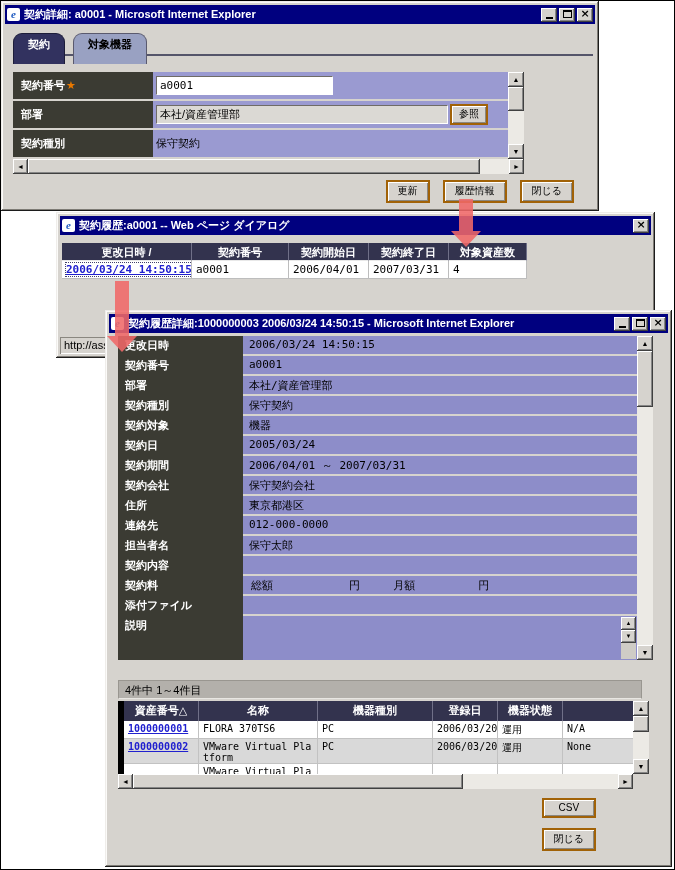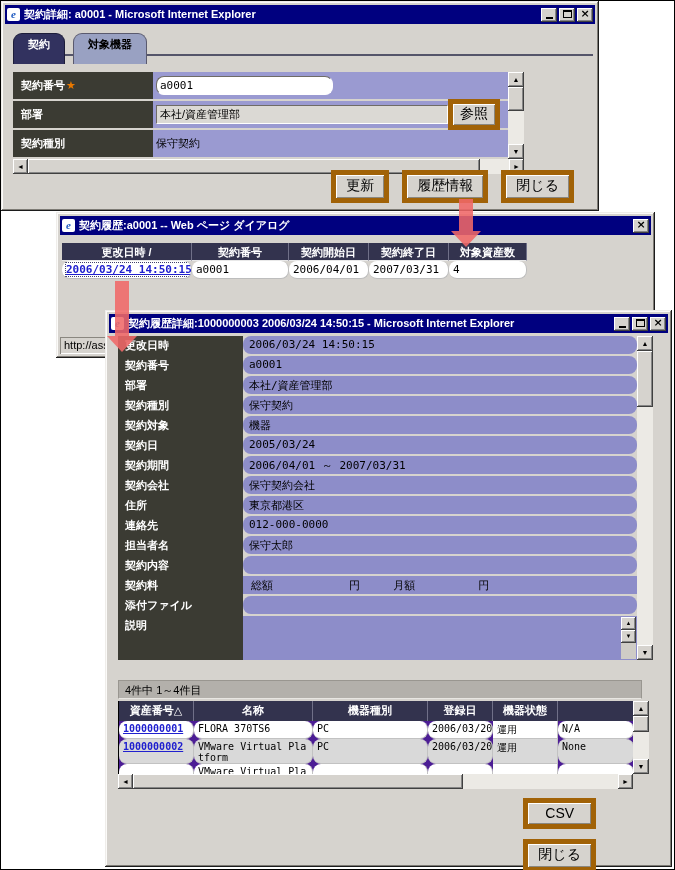--- a/index.html
+++ b/index.html
@@ -1,38 +1,38 @@
 <!DOCTYPE html>
 <html><head>
 <meta charset="utf-8">
 <style>
   html,body{margin:0;padding:0;background:#fff;}
   *{box-sizing:border-box;}
   #canvas{position:relative;width:675px;height:870px;background:#fff;overflow:hidden;
     box-shadow:inset 0 0 0 1px #000;
     font-family:"Liberation Sans","DejaVu Sans",sans-serif;font-size:11px;color:#000;}
-  .mono{font-family:"DejaVu Sans Mono","Liberation Mono",monospace;border-radius:8px;}
+  .mono{font-family:"DejaVu Sans Mono","Liberation Mono",monospace;}
 
   
   .window{position:absolute;background:#d6d3ce;padding:4px;
     box-shadow:inset -1px -1px #1c1c1c, inset 1px 1px #efedea, inset -2px -2px #7e7b75, inset 2px 2px #fbfaf8;}
   .titlebar{height:19px;background:#00007f;display:flex;align-items:center;gap:4px;padding:0 2px;}
   .titlebar .title{color:#fff;font-weight:bold;font-size:11px;white-space:nowrap;overflow:hidden;flex:1;}
   .ie-icon{width:13px;height:13px;background:#fff;border-radius:2px;flex:none;
     color:#1d59c0;font:bold italic 11px/12px "Liberation Serif","DejaVu Serif",serif;text-align:center;}
   .tb-btns{display:flex;gap:2px;flex:none;}
   .tb-btn{width:16px;height:14px;background:#d6d3ce;text-align:center;cursor:default;
     box-shadow:inset -1px -1px #404040, inset 1px 1px #fff, inset -2px -2px #868686;
     font:bold 11px/12px "DejaVu Sans",sans-serif;}
   .glyph-min{display:block;width:7px;height:2px;background:#000;margin:9px auto 0;}
   .glyph-max{display:block;width:9px;height:8px;border:1px solid #000;border-top-width:2px;margin:2px auto 0;}
 
   
-  .btn{display:inline-block;background:#d6d3ce;border:5px solid #a16207;padding:2px 10px 3px;
-    box-shadow:inset 1px 1px #fff, inset -1px -1px #8a8780;font-size:14px;white-space:nowrap;cursor:default;}
+  .btn{display:inline-block;background:#d6d3ce;border:2px solid #a16207;padding:2px 10px 3px;
+    box-shadow:inset 1px 1px #fff, inset -1px -1px #8a8780;font-size:10px;white-space:nowrap;cursor:default;}
   .btn-sm{padding:1px 7px 2px;}
 
   
   .sb-b{flex:none;background:#d6d3ce;text-align:center;color:#000;
     box-shadow:inset -1px -1px #404040, inset 1px 1px #fff, inset -2px -2px #868686;
     font-size:7px;}
   .sbv{display:flex;flex-direction:column;width:16px;background:#eceae5;}
   .sbv .sb-b{width:16px;height:15px;line-height:15px;}
   .sbv .sb-thumb{width:16px;background:#d6d3ce;flex:none;
     box-shadow:inset -1px -1px #404040, inset 1px 1px #fff, inset -2px -2px #868686;}
@@ -88,21 +88,21 @@
     padding:2px 0 18px 7px;}
   .d-value{flex:1;background:#8d8dc9;padding:2px 0 0 6px;position:relative;white-space:nowrap;overflow:hidden;}
   .mini-sb{position:absolute;top:1px;bottom:1px;right:1px;width:15px;display:flex;
     flex-direction:column;background:#cfccc6;}
   .mini-sb .sb-b{width:15px;height:13px;line-height:13px;font-size:6px;}
   .d-scroll{height:324px;}
   .count-band{width:524px;height:19px;line-height:19px;background:#b3b0ab;margin:18px 0 0 9px;
     padding-left:6px;border:1px solid #999690;border-bottom-color:#e8e6e2;}
   .t3-wrap{display:grid;grid-template-columns:515px 16px;grid-template-rows:73px 15px;
     margin:2px 0 0 9px;}
-  .t3-viewport{overflow:hidden;background:#4c1d95;border-left:1px solid #000000;}
+  .t3-viewport{overflow:hidden;background:#4c1d95;border-left:6px solid #000000;}
   .t3-hrow,.t3-drow{display:flex;}
   .t3-hcell{background:#33334e;color:#fff;font-weight:bold;text-align:center;height:20px;
     line-height:19px;border-right:1px solid #707088;flex:none;white-space:nowrap;overflow:hidden;}
   .t3-dcell{padding:2px 0 0 4px;flex:none;border-right:1px solid #c2c2c2;
     border-bottom:1px solid #c2c2c2;font-size:10px;overflow:hidden;}
   .t3-drow.r1 .t3-dcell{height:18px;background:#fff;}
   .t3-drow.r2 .t3-dcell{height:25px;background:#d9d9d9;}
   .t3-drow.r3 .t3-dcell{height:20px;background:#fff;}
   .wrapname{word-break:break-all;white-space:normal;line-height:11px;}
   .t3-vscroll{grid-column:2;grid-row:1;}

